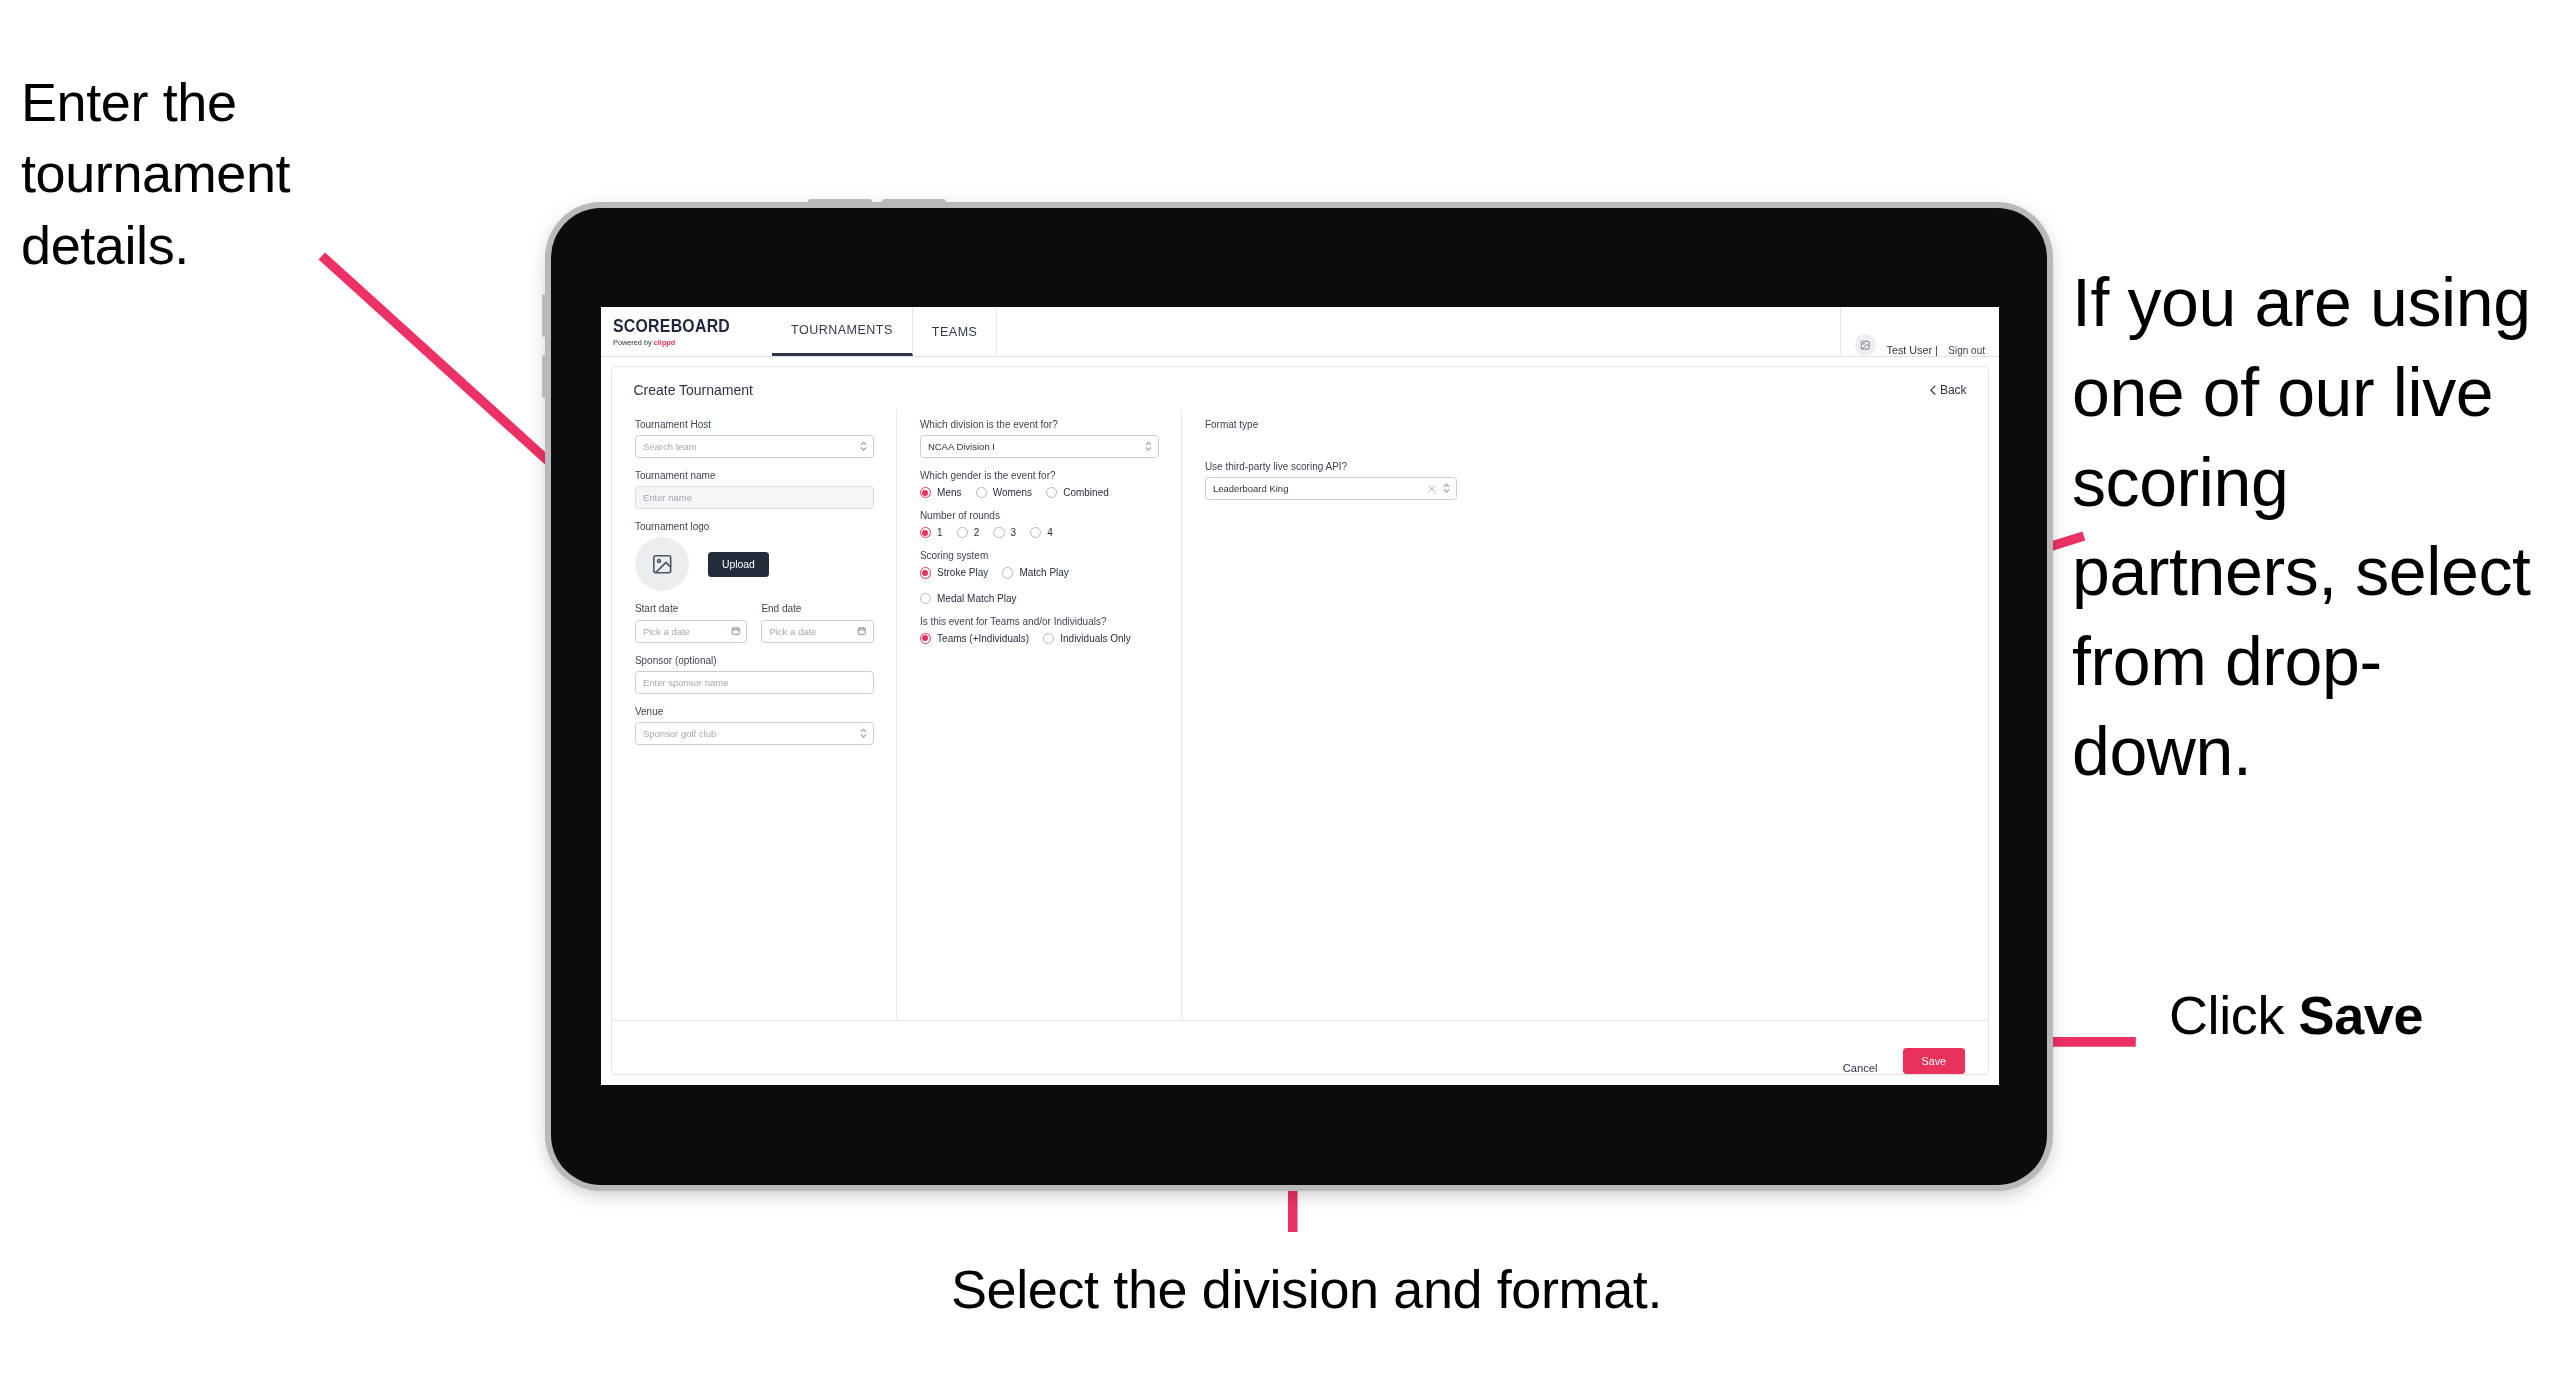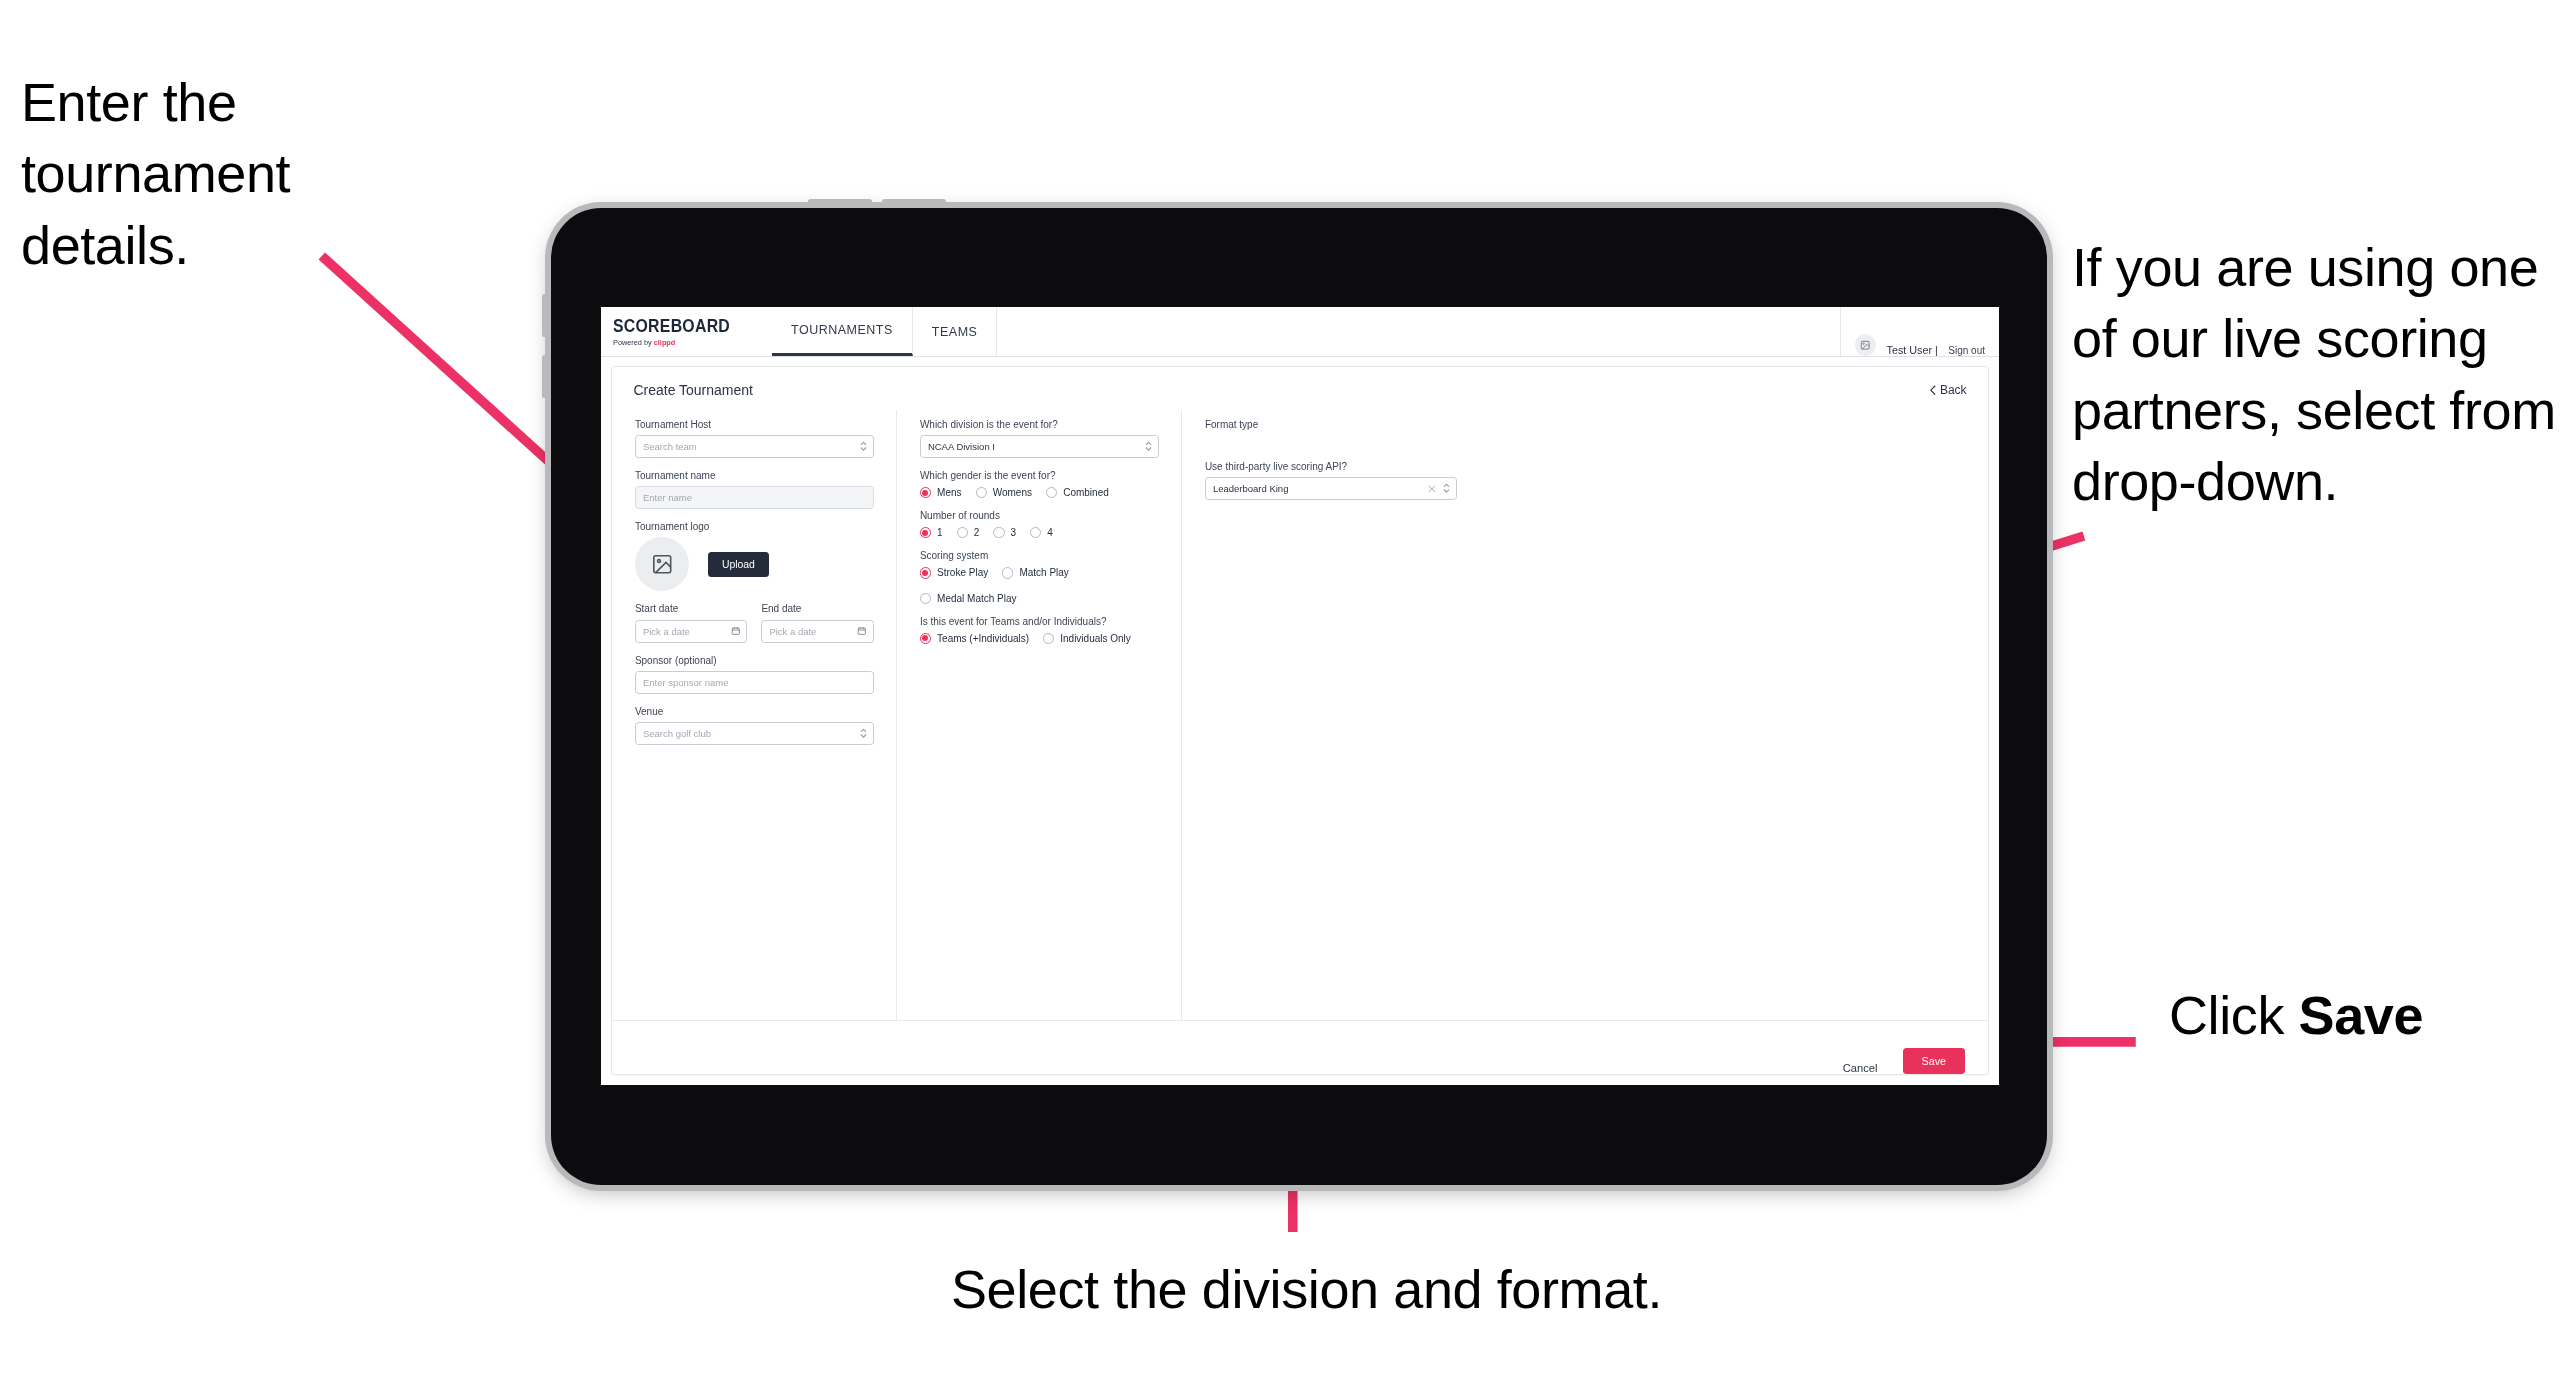--- a/index.html
+++ b/index.html
@@ -14,21 +14,21 @@
   
   .annot {
     position: absolute;
     color: #000000;
     font-family: "Liberation Sans", sans-serif;
     font-weight: 400;
     line-height: 1.32;
     white-space: pre-line;
   }
   #annot-left  { left: 21px;  top: 67px;  width: 363px; font-size: 54px; letter-spacing: -0.4px; }
-  #annot-right { left: 2072px; top: 232px; width: 484px; font-size: 54px; letter-spacing: -0.4px; }
+  #annot-right { left: 2072px; top: 258px; width: 484px; font-size: 68px; letter-spacing: -0.4px; }
   #annot-save  { left: 2169px; top: 980px; font-size: 54px; white-space: nowrap; letter-spacing: -0.4px; }
   #annot-save b { font-weight: 700; }
   #annot-bottom{ left: 951px; top: 1254px; font-size: 54px; white-space: nowrap; letter-spacing: -0.4px; }
 
   .arrow-svg { position: absolute; overflow: visible; pointer-events: none; }
 
   
   #tablet {
     position: absolute;
     left: 551px; top: 208px;
@@ -323,21 +323,21 @@
 
           <div class="field-label">Sponsor (optional)</div>
           <div class="ctrl">
             <span class="ph">Enter sponsor name</span>
           </div>
 
           <div class="spacer-12"></div>
 
           <div class="field-label">Venue</div>
           <div class="ctrl">
-            <span class="ph">Search golf club</span>
+            <span class="ph">Sponsor golf club</span>
             <span class="right-ic">
               <svg width="7" height="10.4" viewBox="0 0 8 12" fill="none" stroke="#9aa0aa" stroke-width="1.3">
                   <path d="M1 4.5L4 1.5l3 3M1 7.5l3 3 3-3"></path>
                 </svg>
             </span>
           </div>
         </div>
 
         <div class="col" id="col-mid">
 

